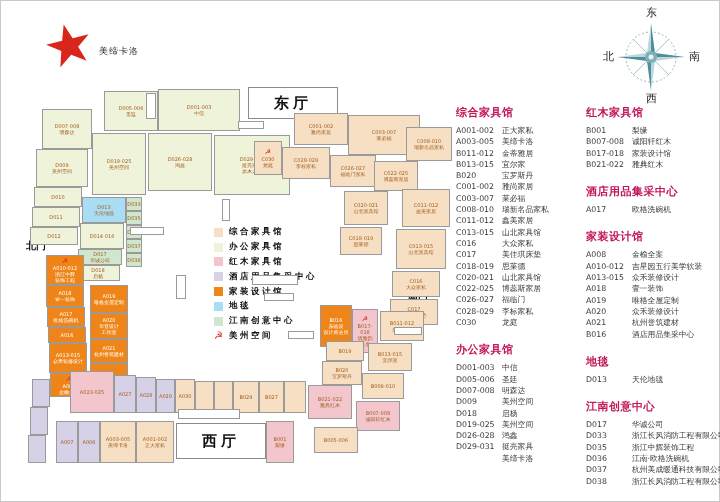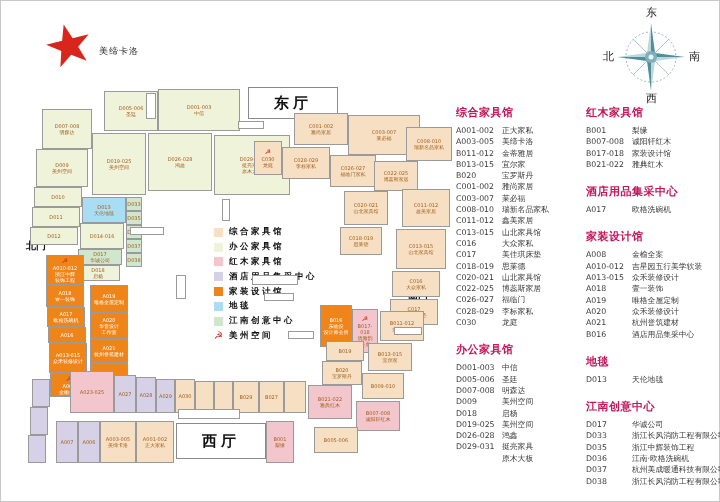--- a/index.html
+++ b/index.html
@@ -483,21 +483,21 @@
           <span class="dir-code">D019-025</span>
           <span class="dir-name">美州空间</span>
         </div>
         <div class="dir-item">
           <span class="dir-code">D026-028</span>
           <span class="dir-name">鸿鑫</span>
         </div>
         <div class="dir-item">
           <span class="dir-code">D029-031</span>
           <span class="dir-name">挺亮家具
-原木大板</span>
+美缔卡洛</span>
         </div>
       </div>
     </div>
   <div class="dir-col" id="dir-col-1">
       <div class="dir-section">
         <div class="dir-title">红木家具馆</div>
         <div class="dir-item">
           <span class="dir-code">B001</span>
           <span class="dir-name">梨缘</span>
         </div>

